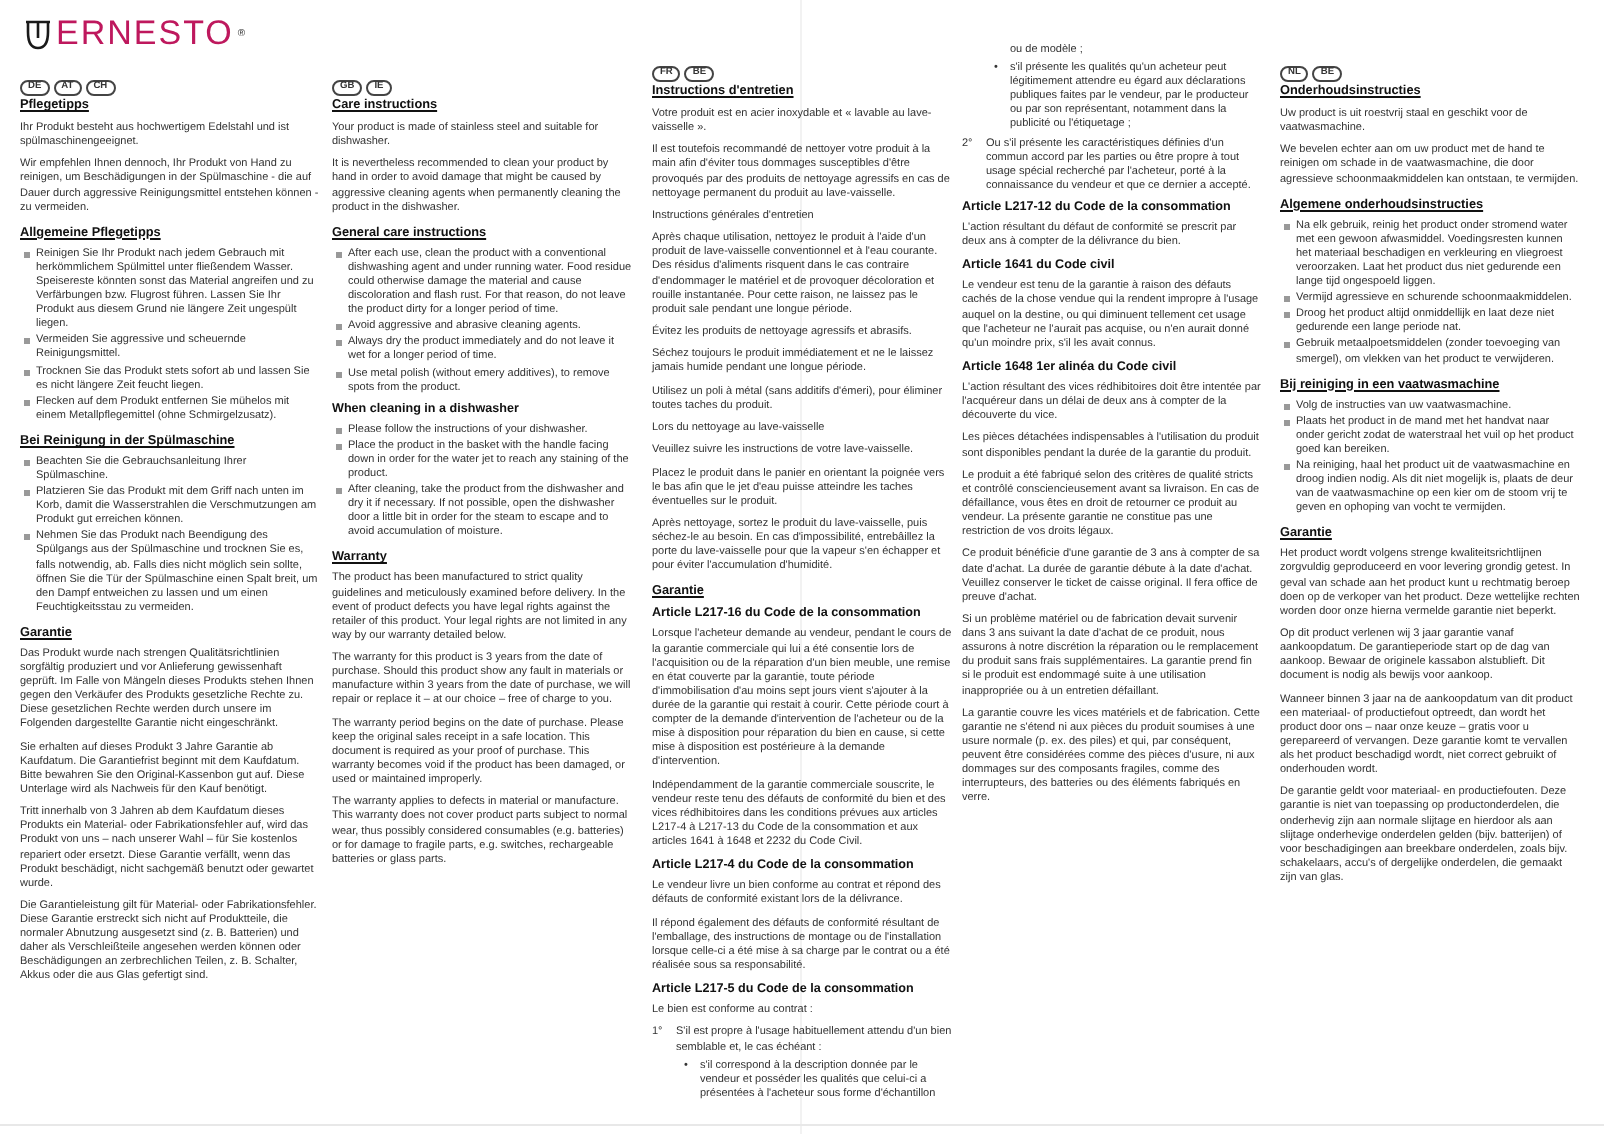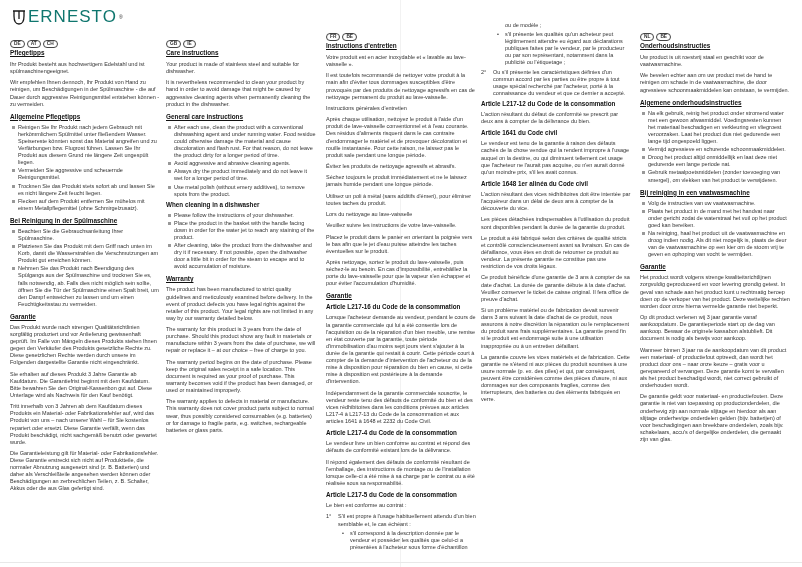--- a/index.html
+++ b/index.html
@@ -7,21 +7,21 @@
   body { font-family: "Liberation Sans", "DejaVu Sans", sans-serif; color: #2a2a2a; position: relative; }
   .page { position: absolute; top: 0; bottom: 0; background: #fff; }
   .page-left { left: 0; width: 401px; }
   .page-right { left: 401px; width: 401px; }
   .fold { position: absolute; left: 400px; top: 0; width: 1px; height: 567px; background: #f2f2f2; }
   .bottom-line { position: absolute; left: 0; right: 0; top: 562px; height: 1px; background: #e8e8e8; }
 
   .logo { position: absolute; left: 12px; top: 8px; display: flex; align-items: center; gap: 2px; }
   .logo-mark { width: 14px; height: 17px; position: relative; }
   .logo-mark svg { display: block; }
-  .logo-text { font-size: 17px; letter-spacing: 1px; color: #0f766e; font-weight: normal; line-height: 18px; }
+  .logo-text { font-size: 17px; letter-spacing: 1px; color: #be185d; font-weight: normal; line-height: 18px; }
   .logo-reg { font-size: 5px; vertical-align: top; }
 
   .col { position: absolute; font-size: 5.5px; line-height: 7.1px; color: #333; }
   .col p { margin-bottom: 4.2px; }
   .badges { display: flex; gap: 2px; margin-bottom: 1px; height: 8px; }
   .badge { border: 0.7px solid #444; border-radius: 5px; font-size: 4.8px; line-height: 6px; padding: 0 3px; font-weight: bold; color: #333; }
   .h1 { font-size: 6.4px; font-weight: bold; text-decoration: underline; margin-bottom: 4px; line-height: 8px; color: #111; }
   .h2 { font-size: 6.4px; font-weight: bold; text-decoration: underline; margin: 5px 0 3px 0; line-height: 8px; color: #111; }
   .h3 { font-size: 6.3px; font-weight: bold; margin: 2px 0 3px 0; line-height: 8px; color: #111; }
   .plain-h { margin-bottom: 4.2px; }

